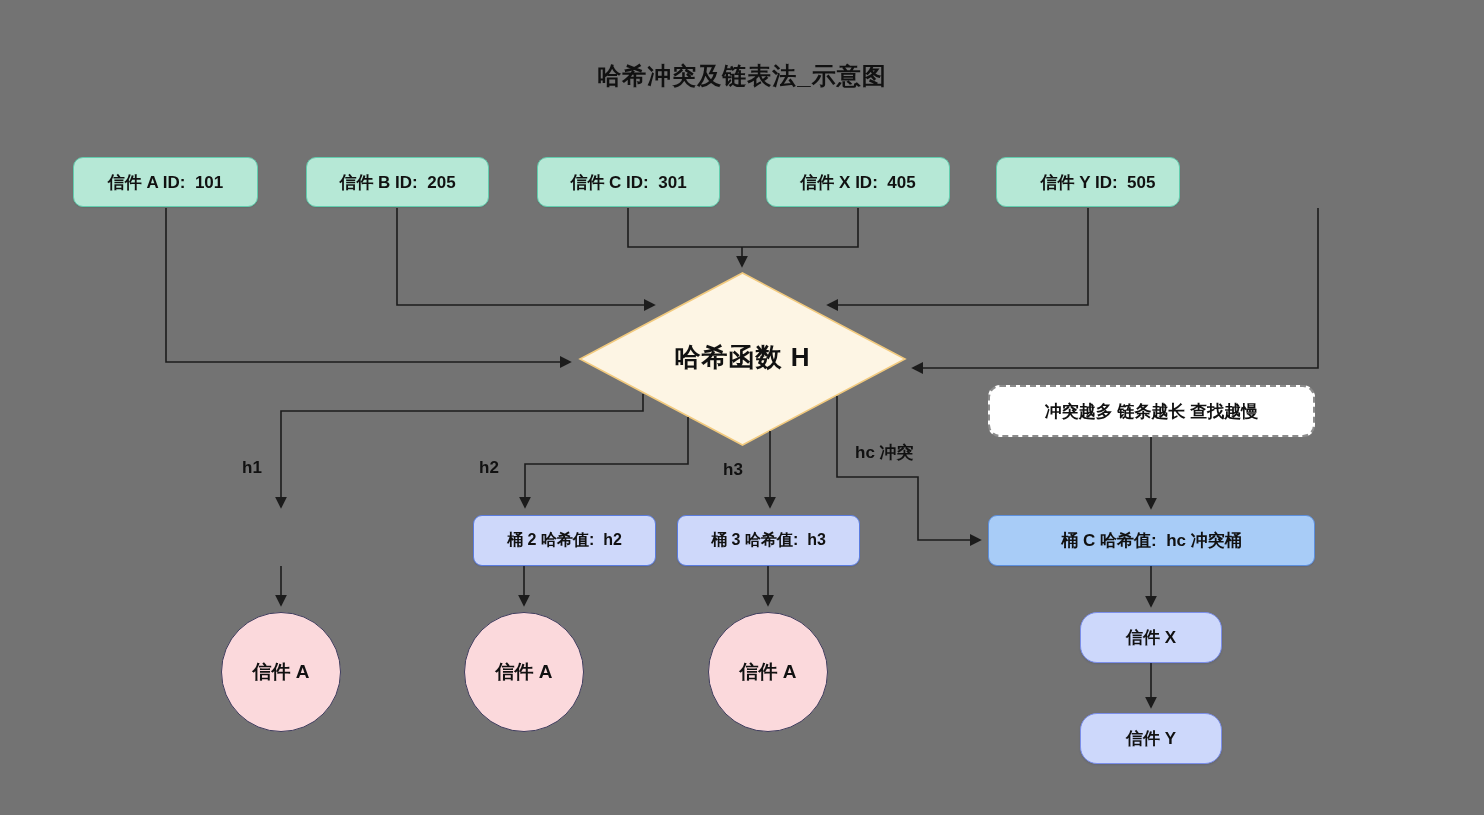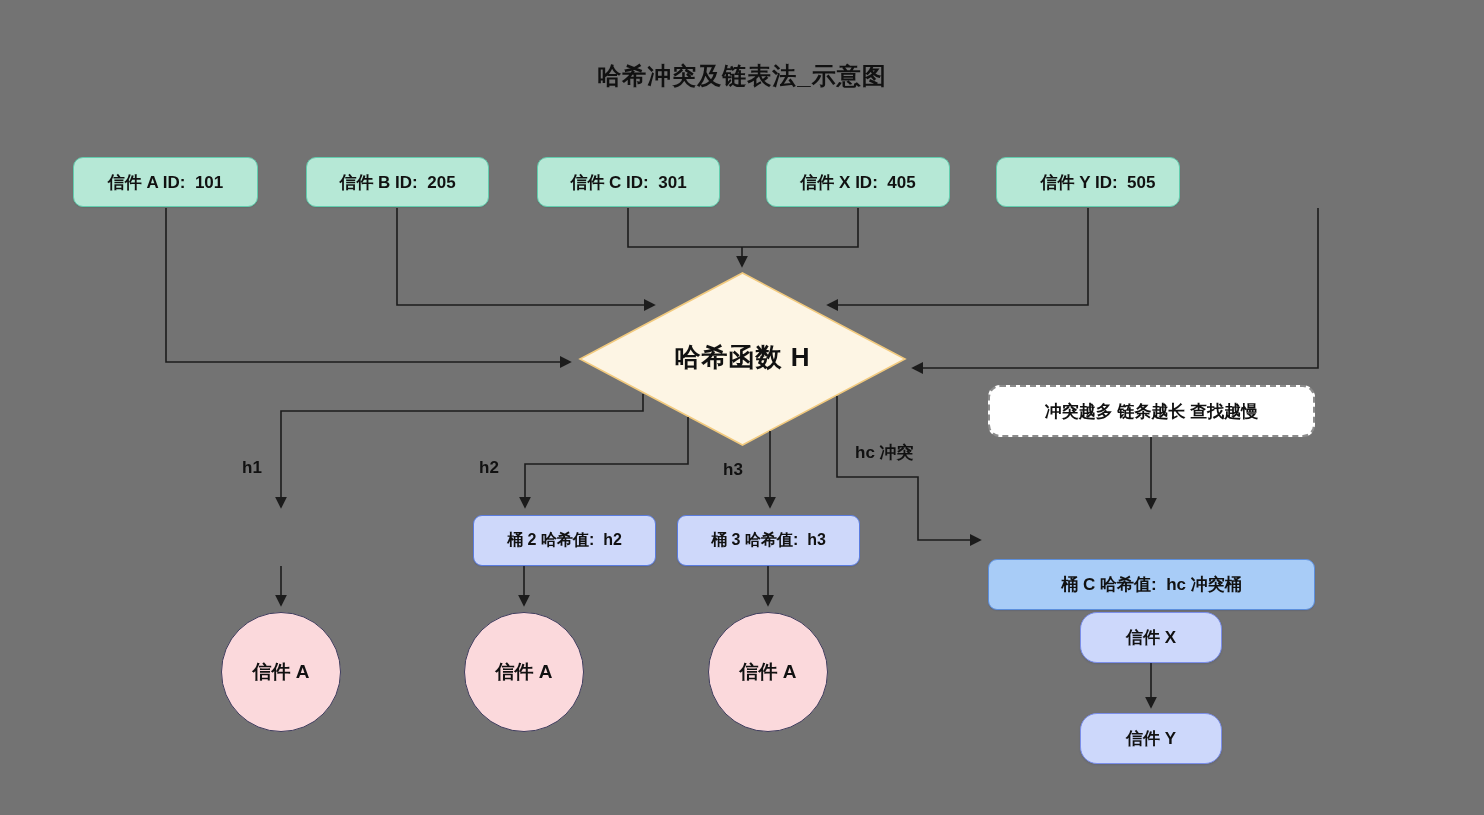--- a/index.html
+++ b/index.html
@@ -21,21 +21,21 @@
     top:157px;height:50px;border-radius:10px;
     background:#b6e8d6;border:1.5px solid #62cdae;
     font-size:17px;box-shadow:0 1px 1px rgba(0,80,60,.12);
   }
   .bucket{
     top:515px;height:51px;border-radius:9px;
     background:#ced8fa;border:1.5px solid #5a7ce0;
     font-size:16px;box-shadow:0 1px 1px rgba(30,50,120,.15);
   }
   .collision{
-    background:#a8ccf7;border:1.5px solid #5c8fdd;font-size:17px;margin-top:44px;
+    background:#a8ccf7;border:1.5px solid #5c8fdd;font-size:17px;
   }
   .chain{
     left:1080px;width:142px;height:51px;border-radius:17px;
     background:#cdd8fb;border:1.5px solid #7b8eea;
     font-size:17px;box-shadow:0 1px 2px rgba(30,50,120,.18);
   }
   .letter-circle{
     top:612px;width:120px;height:120px;border-radius:50%;
     background:#fbd9dc;border:1.5px solid #3f3e5e;font-size:19px;
   }

